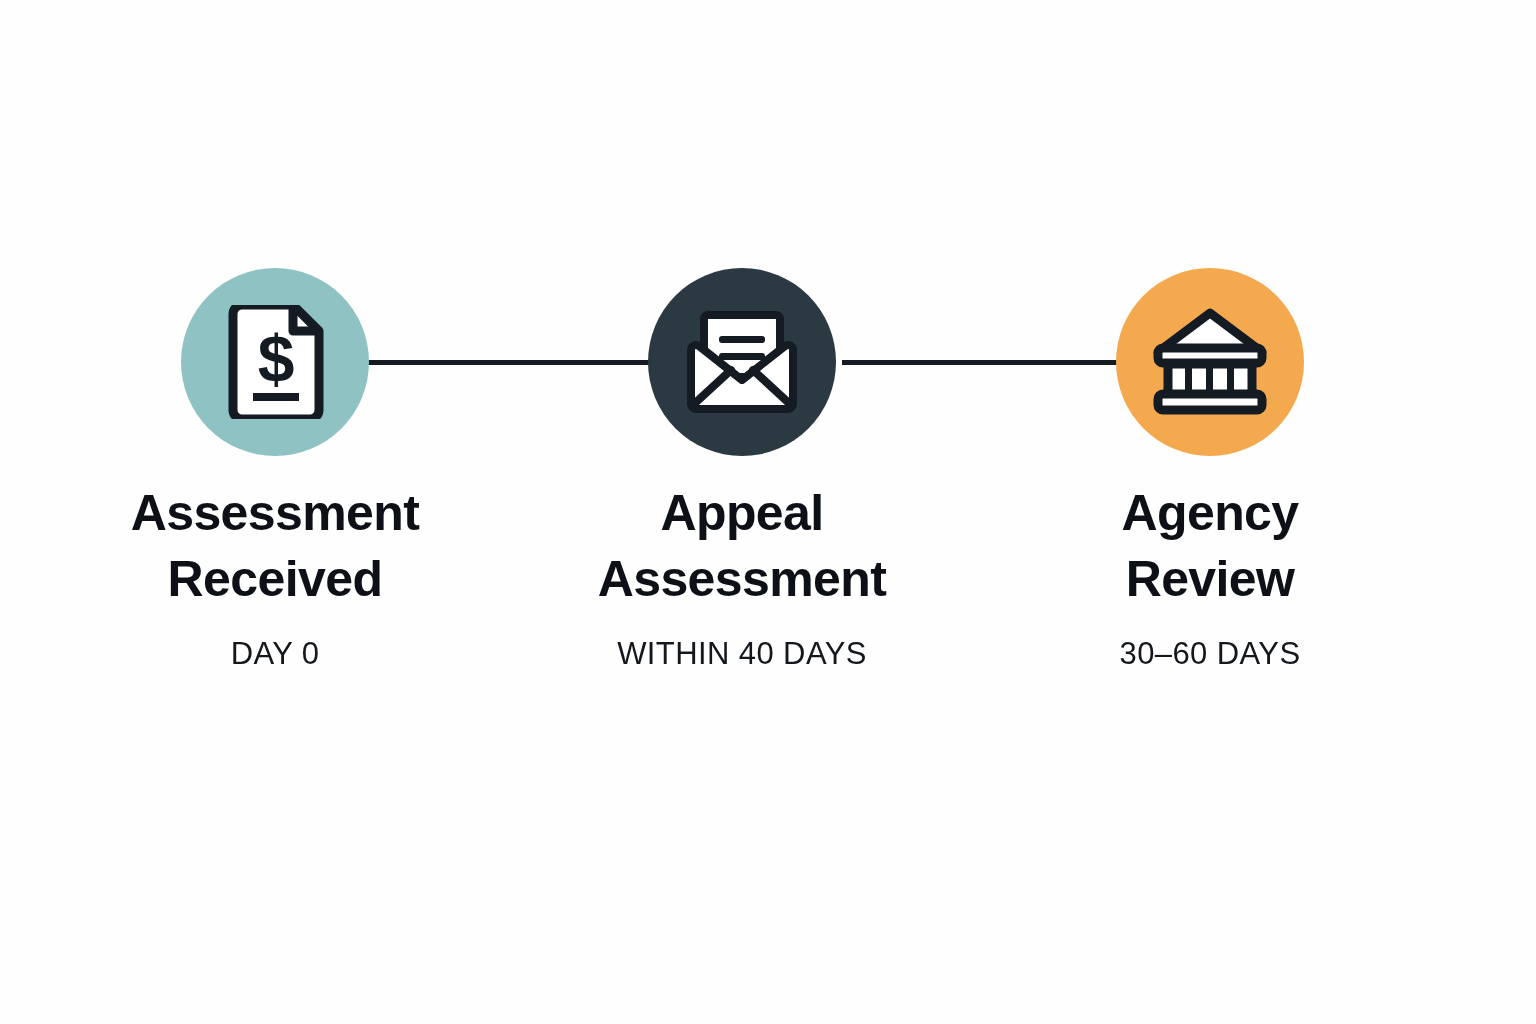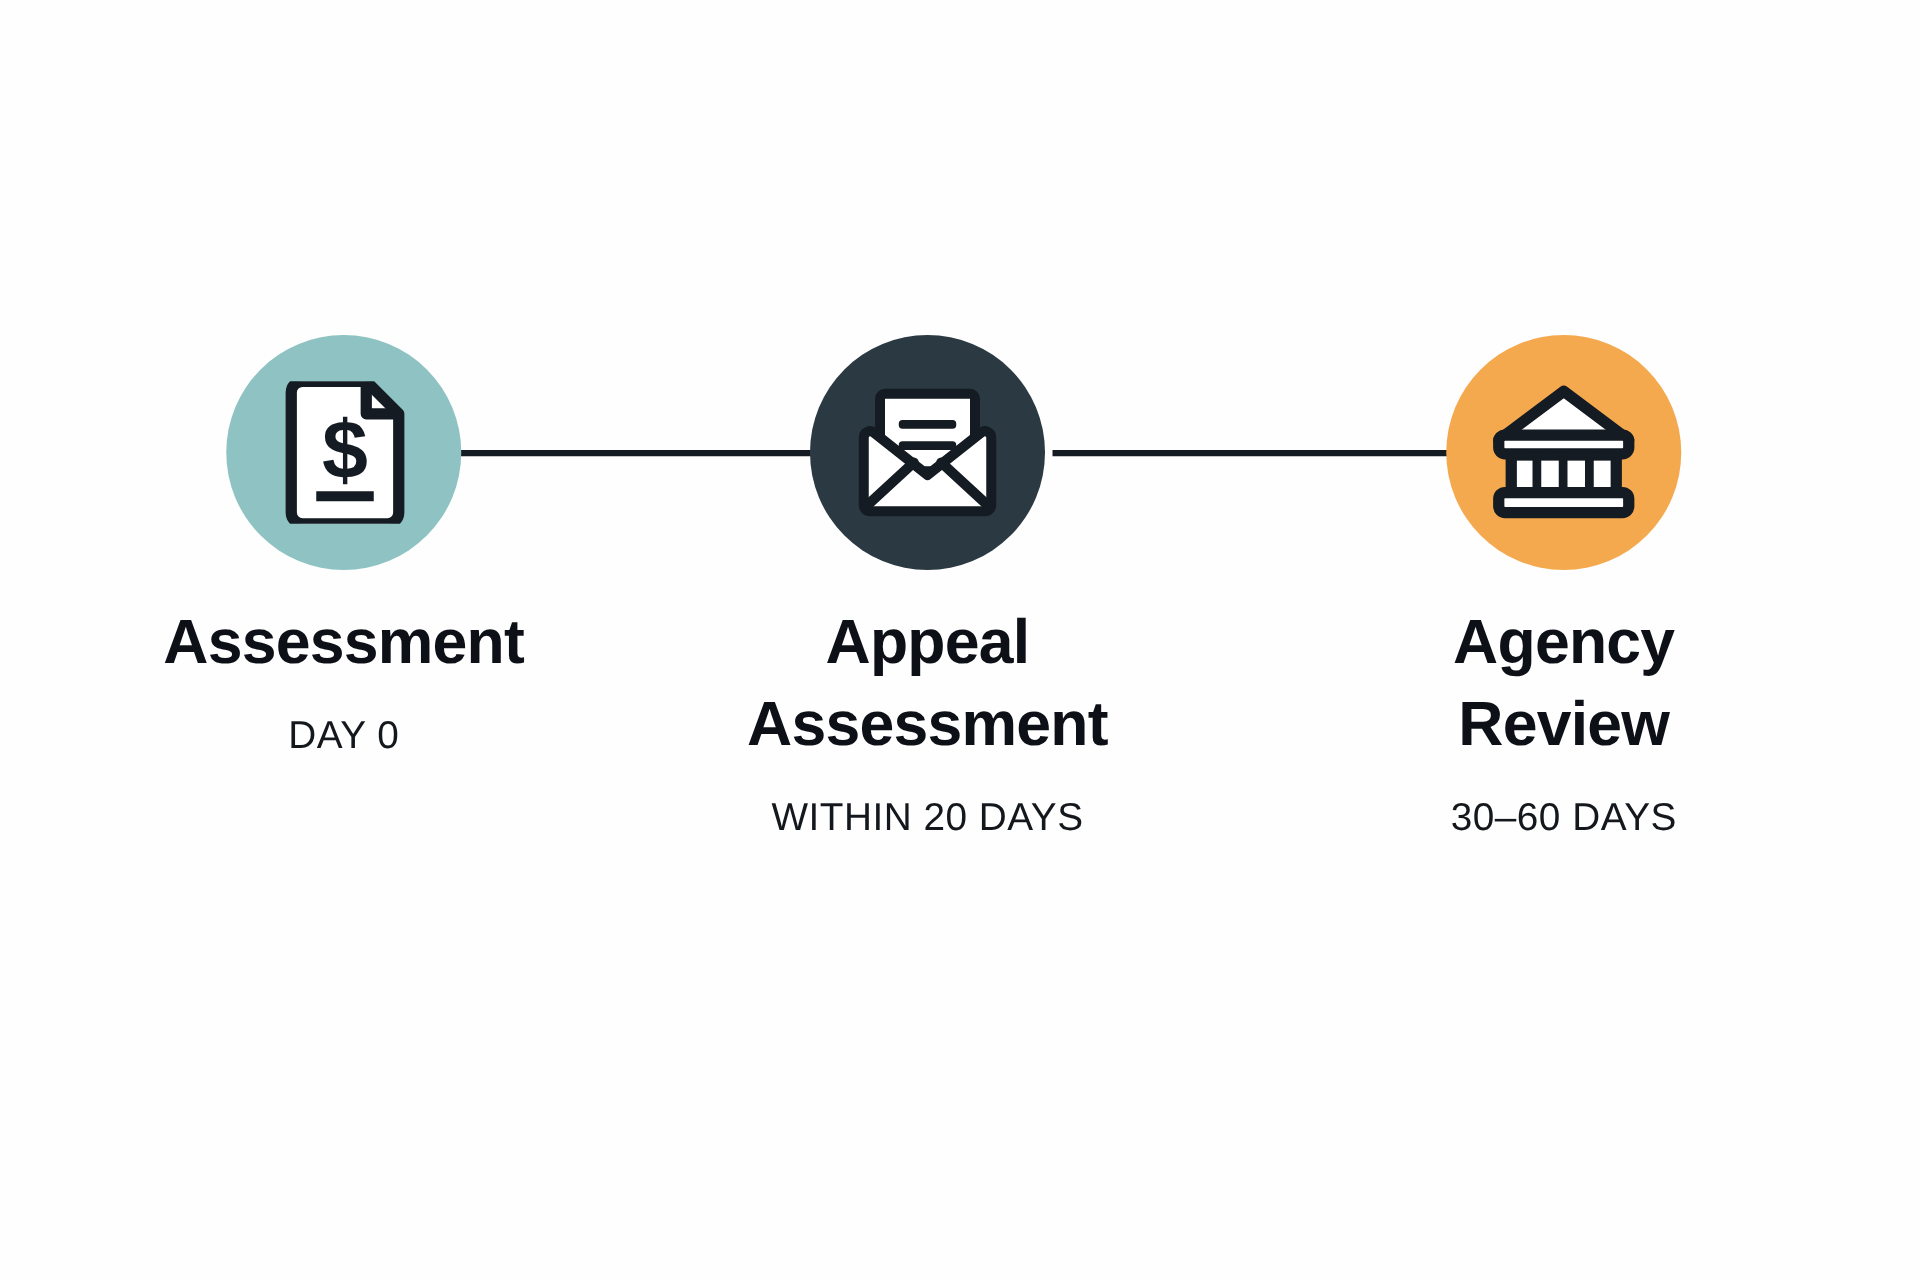--- a/index.html
+++ b/index.html
@@ -42,21 +42,21 @@
   .step {
     position: absolute;
     top: 268px;
     width: 420px;
     display: flex;
     flex-direction: column;
     align-items: center;
   }
   .step-1 { left: 65px; }
   .step-2 { left: 532px; }
-  .step-3 { left: 1041px; }
+  .step-3 { left: 1000px; }
 
   .bubble {
     width: 188px;
     height: 188px;
     border-radius: 50%;
     display: flex;
     align-items: center;
     justify-content: center;
     position: relative;
     z-index: 2;
@@ -103,41 +103,42 @@
           <svg width="104" height="114" viewBox="0 0 104 114">
             <path d="M10 9 A9 9 0 0 1 19 0 L70 0 L96 26 L96 105 A9 9 0 0 1 87 114 L19 114 A9 9 0 0 1 10 105 Z" fill="#ffffff" stroke="#141b22" stroke-width="9" stroke-linejoin="round"></path>
             <path d="M70 2 L70 26 L94 26" fill="none" stroke="#141b22" stroke-width="9" stroke-linejoin="round"></path>
             <text x="53" y="77" font-family="'Liberation Sans', sans-serif" font-size="66" font-weight="bold" fill="#141b22" text-anchor="middle">$</text>
             <rect x="30" y="88" width="46" height="8" fill="#141b22"></rect>
           </svg>
         </span>
       </div>
       <div class="step-title">
         <div>Assessment</div>
+        <div>Received</div>
       </div>
       <div class="step-meta">DAY 0</div>
     </div>
 
     <div class="step step-2">
       <div class="bubble slate">
         <span>
           <svg width="112" height="104" viewBox="0 0 112 104">
             <rect x="18" y="5" width="76" height="62" rx="4" fill="#ffffff" stroke="#141b22" stroke-width="8" stroke-linejoin="round"></rect>
             <rect x="33" y="26" width="46" height="7" rx="3" fill="#141b22"></rect>
             <rect x="33" y="43" width="46" height="7" rx="3" fill="#141b22"></rect>
             <path d="M5 40 A5 5 0 0 1 13 36 L56 70 L99 36 A5 5 0 0 1 107 40 L107 94 A5 5 0 0 1 102 99 L10 99 A5 5 0 0 1 5 94 Z" fill="#ffffff" stroke="#141b22" stroke-width="8" stroke-linejoin="round"></path>
             <path d="M7 95 L45 60 M105 95 L67 60" fill="none" stroke="#141b22" stroke-width="8" stroke-linecap="round"></path>
           </svg>
         </span>
       </div>
       <div class="step-title">
         <div>Appeal</div>
         <div>Assessment</div>
       </div>
-      <div class="step-meta">WITHIN 20 DAYS</div>
+      <div class="step-meta">WITHIN 40 DAYS</div>
     </div>
 
     <div class="step step-3">
       <div class="bubble orange">
         <span>
           <svg width="116" height="108" viewBox="0 0 116 108">
             <path d="M58 5 L110 44 L6 44 Z" fill="#ffffff" stroke="#141b22" stroke-width="9" stroke-linejoin="round"></path>
             <rect x="6" y="40" width="104" height="15" rx="5" fill="#ffffff" stroke="#141b22" stroke-width="9" stroke-linejoin="round"></rect>
             <rect x="16" y="56" width="84" height="33" fill="#ffffff" stroke="#141b22" stroke-width="9"></rect>
             <rect x="33" y="56" width="7" height="33" fill="#141b22"></rect>

